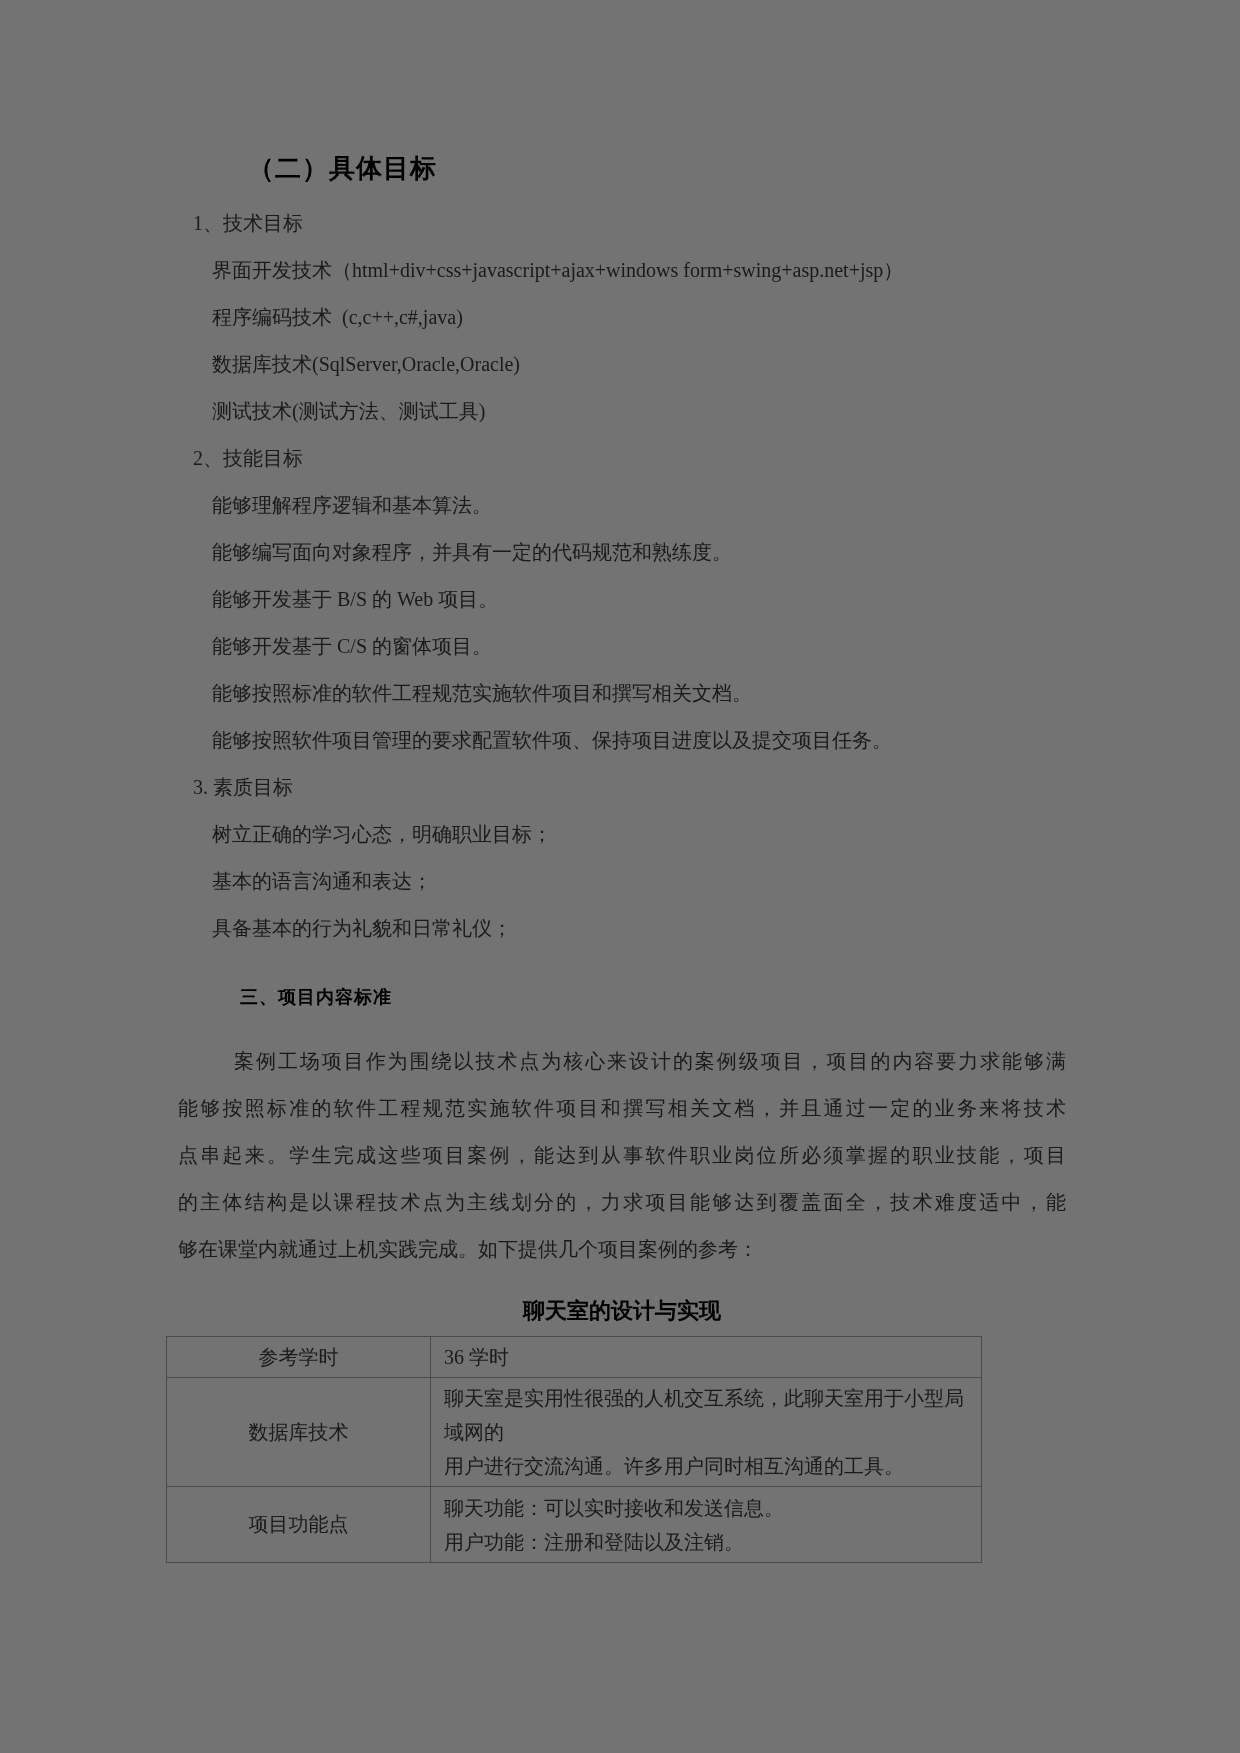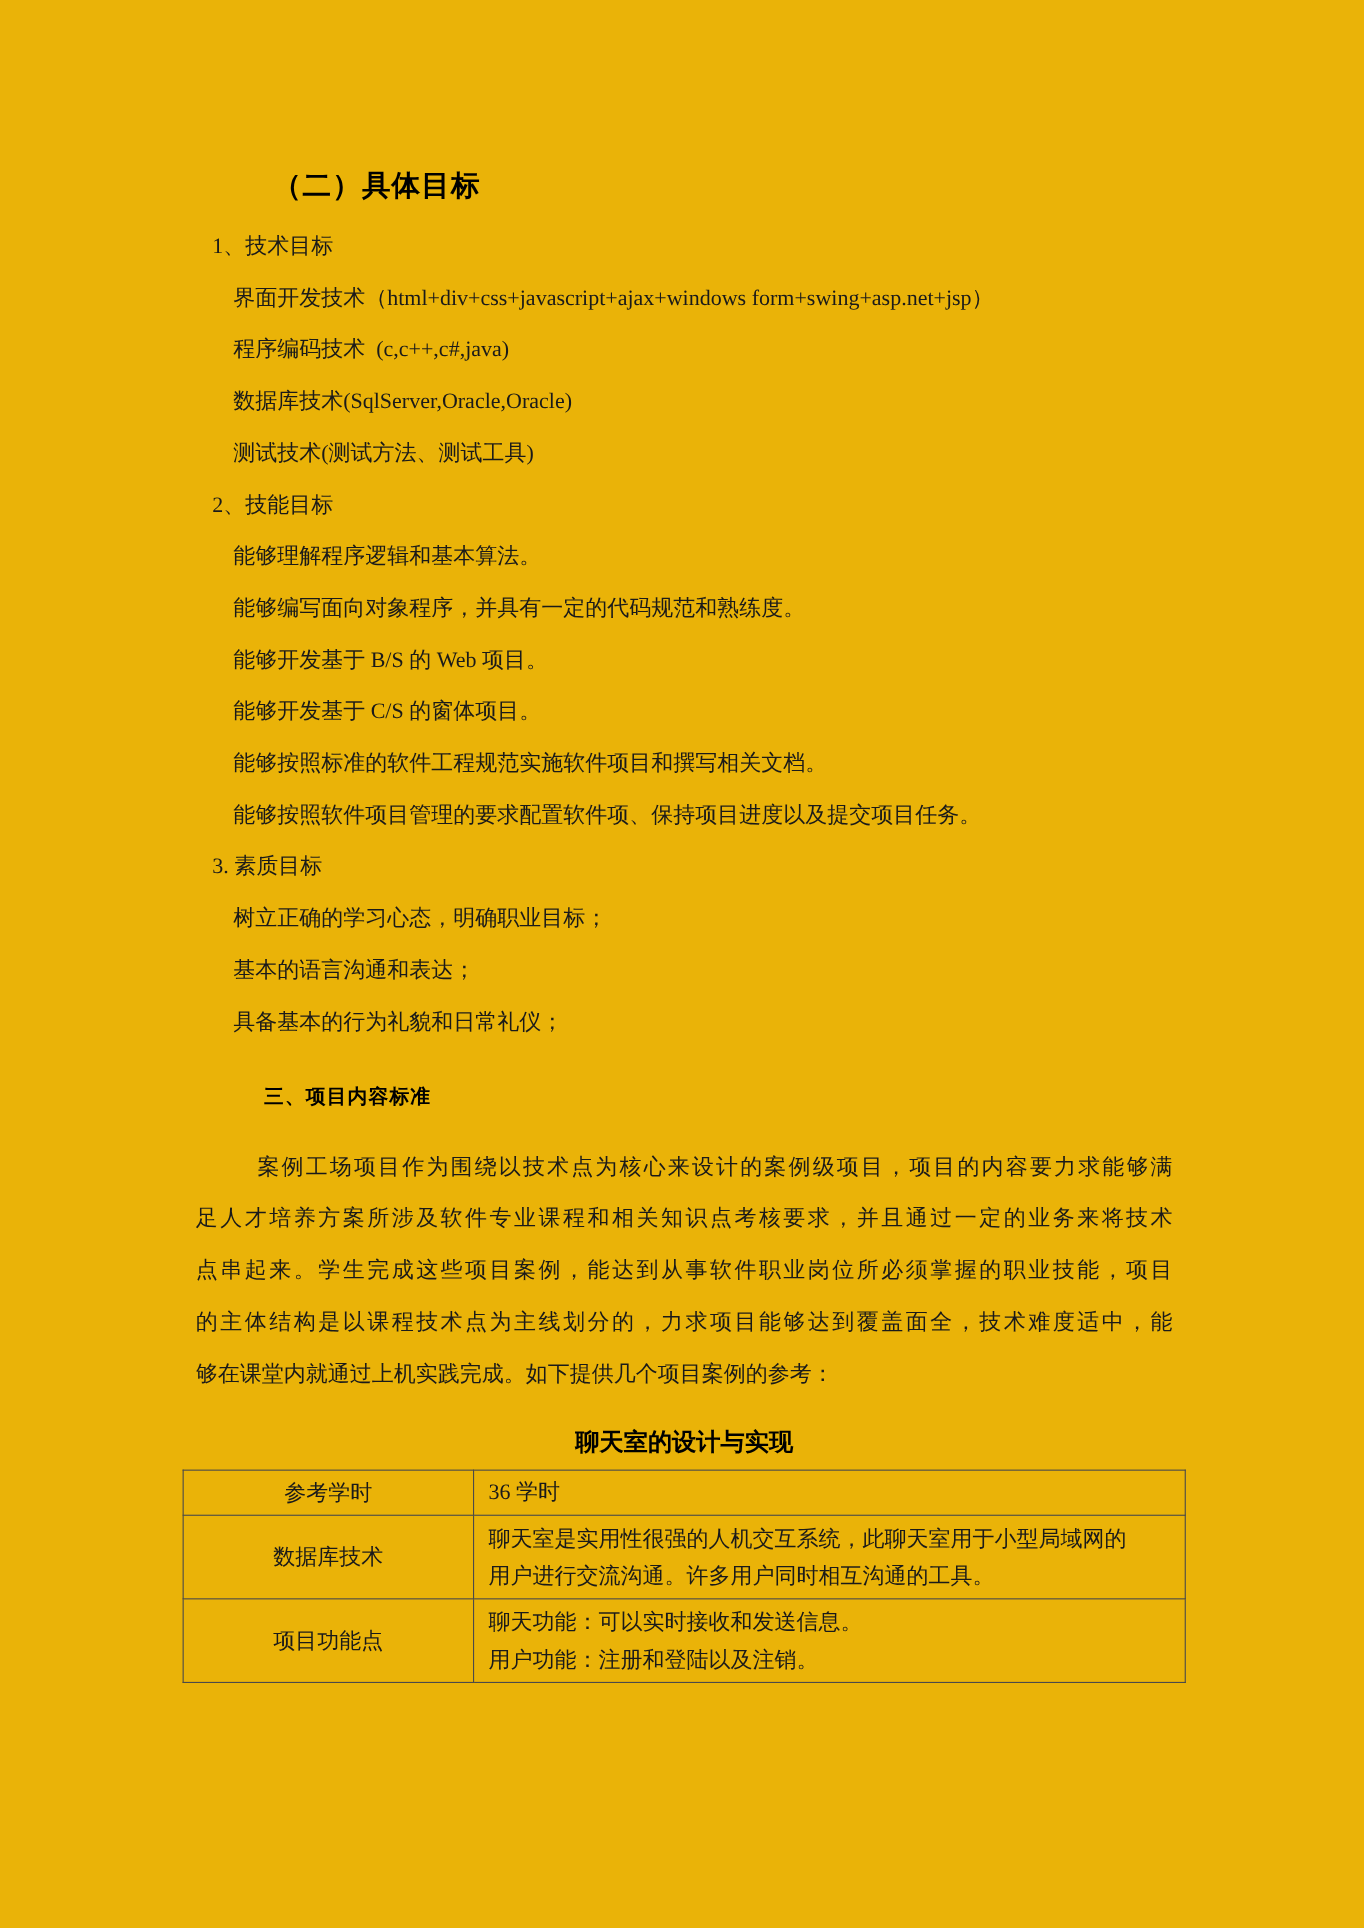--- a/index.html
+++ b/index.html
@@ -2,21 +2,21 @@
 <html><head>
 <meta charset="utf-8">
 <style>
   * { margin: 0; padding: 0; box-sizing: border-box; }
   html, body { background: #e9e9e9; }
   .page {
     position: relative;
     width: 1240px;
     height: 1753px;
     margin: 0 auto;
-    background: #eab308;
+    background: #737373;
     color: #111111;
     font-family: "Liberation Serif", serif;
     overflow: hidden;
   }
   .content {
     position: absolute;
     left: 178px;
     top: 0;
     width: 888px;
   }
@@ -66,21 +66,21 @@
     margin: 22px 0 0 -12px;
     text-align: center;
     font-family: "Liberation Sans", sans-serif;
     font-weight: 700;
     font-size: 22px;
     line-height: 32px;
     color: #000000;
   }
   table.project {
     margin: 9px 0 0 -12px;
-    width: 912px;
+    width: 816px;
     border-collapse: collapse;
     table-layout: fixed;
   }
   table.project td {
     border: 1px solid #4a4a4a;
     font-size: 20px;
     color: #1a1a1a;
     vertical-align: middle;
   }
   td.cell-label {
@@ -116,21 +116,21 @@
       <div class="line lvl-list">3. 素质目标</div>
       <div class="line lvl-sub">树立正确的学习心态，明确职业目标；</div>
       <div class="line lvl-sub">基本的语言沟通和表达；</div>
       <div class="line lvl-sub">具备基本的行为礼貌和日常礼仪；</div>
     </div>
 
     <div class="h-sub">三、项目内容标准</div>
 
     <div class="para">
       <div class="para-line para-first">案例工场项目作为围绕以技术点为核心来设计的案例级项目，项目的内容要力求能够满</div>
-      <div class="para-line">足人才培养方案所涉及软件专业课程和相关知识点考核要求，并且通过一定的业务来将技术</div>
+      <div class="para-line">能够按照标准的软件工程规范实施软件项目和撰写相关文档，并且通过一定的业务来将技术</div>
       <div class="para-line">点串起来。学生完成这些项目案例，能达到从事软件职业岗位所必须掌握的职业技能，项目</div>
       <div class="para-line">的主体结构是以课程技术点为主线划分的，力求项目能够达到覆盖面全，技术难度适中，能</div>
       <div class="para-line para-last">够在课堂内就通过上机实践完成。如下提供几个项目案例的参考：</div>
     </div>
 
     <div class="table-title">聊天室的设计与实现</div>
 
     <table class="project">
       <tbody>
         <tr class="r1">

